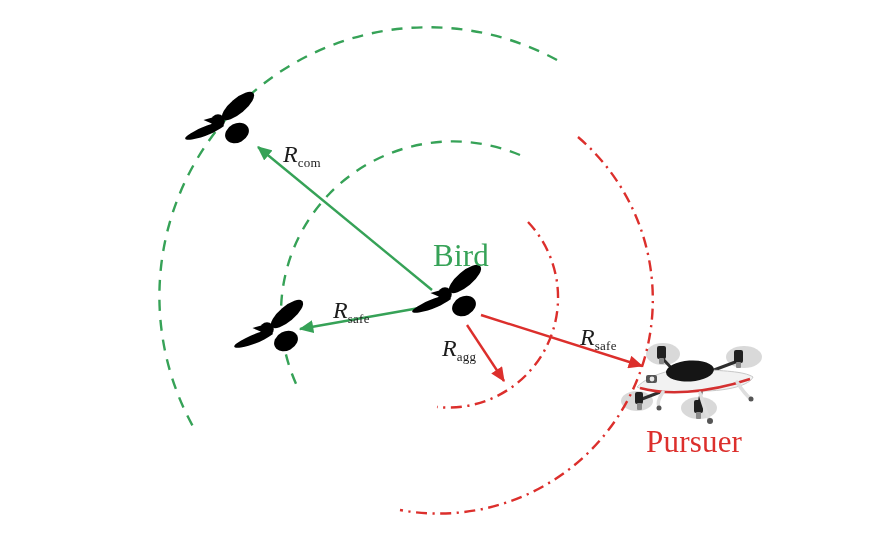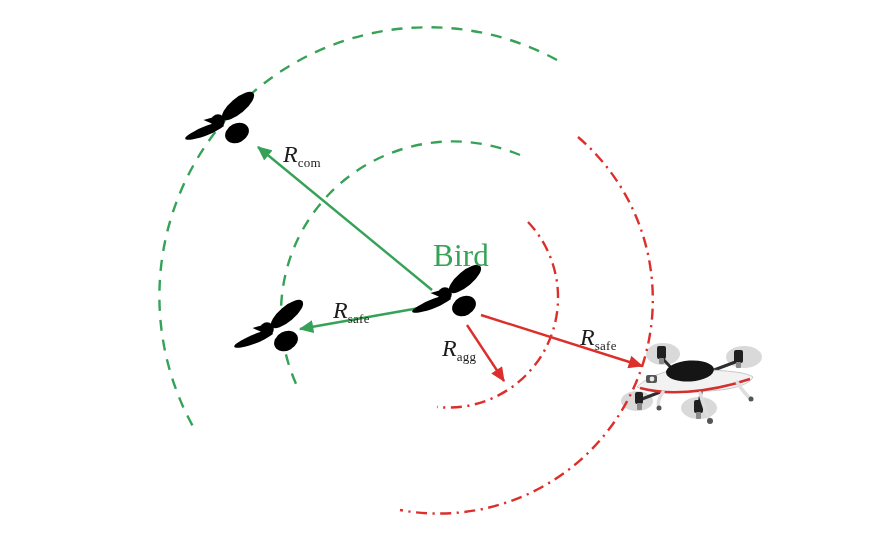--- a/index.html
+++ b/index.html
@@ -96,20 +96,21 @@
     <line x1="467" y1="325" x2="504" y2="381" stroke="#dc2f2c" stroke-width="2.4" marker-end="url(#arrow-red)"></line>
     <line x1="481" y1="315" x2="642" y2="366" stroke="#dc2f2c" stroke-width="2.4" marker-end="url(#arrow-red)"></line>
 
     <use href="#bird" transform="translate(445,294)"></use>
     <use href="#bird" transform="translate(218,121)"></use>
     <use href="#bird" transform="translate(267,329)"></use>
   </svg>
 
   <div class="lbl entity-label green" style="left:433px;top:240px;">Bird</div>
 
+  <div class="lbl entity-label red" style="left:646px;top:426px;">Pursuer</div>
 
   <div class="lbl rlabel" style="left:283px;top:142px;">
     <span class="rbase">R</span><span class="rsub">com</span>
   </div>
 
   <div class="lbl rlabel" style="left:333px;top:286px;margin-top:12px;">
     <span class="rbase">R</span><span class="rsub">safe</span>
   </div>
 
   <div class="lbl rlabel" style="left:442px;top:336px;">

